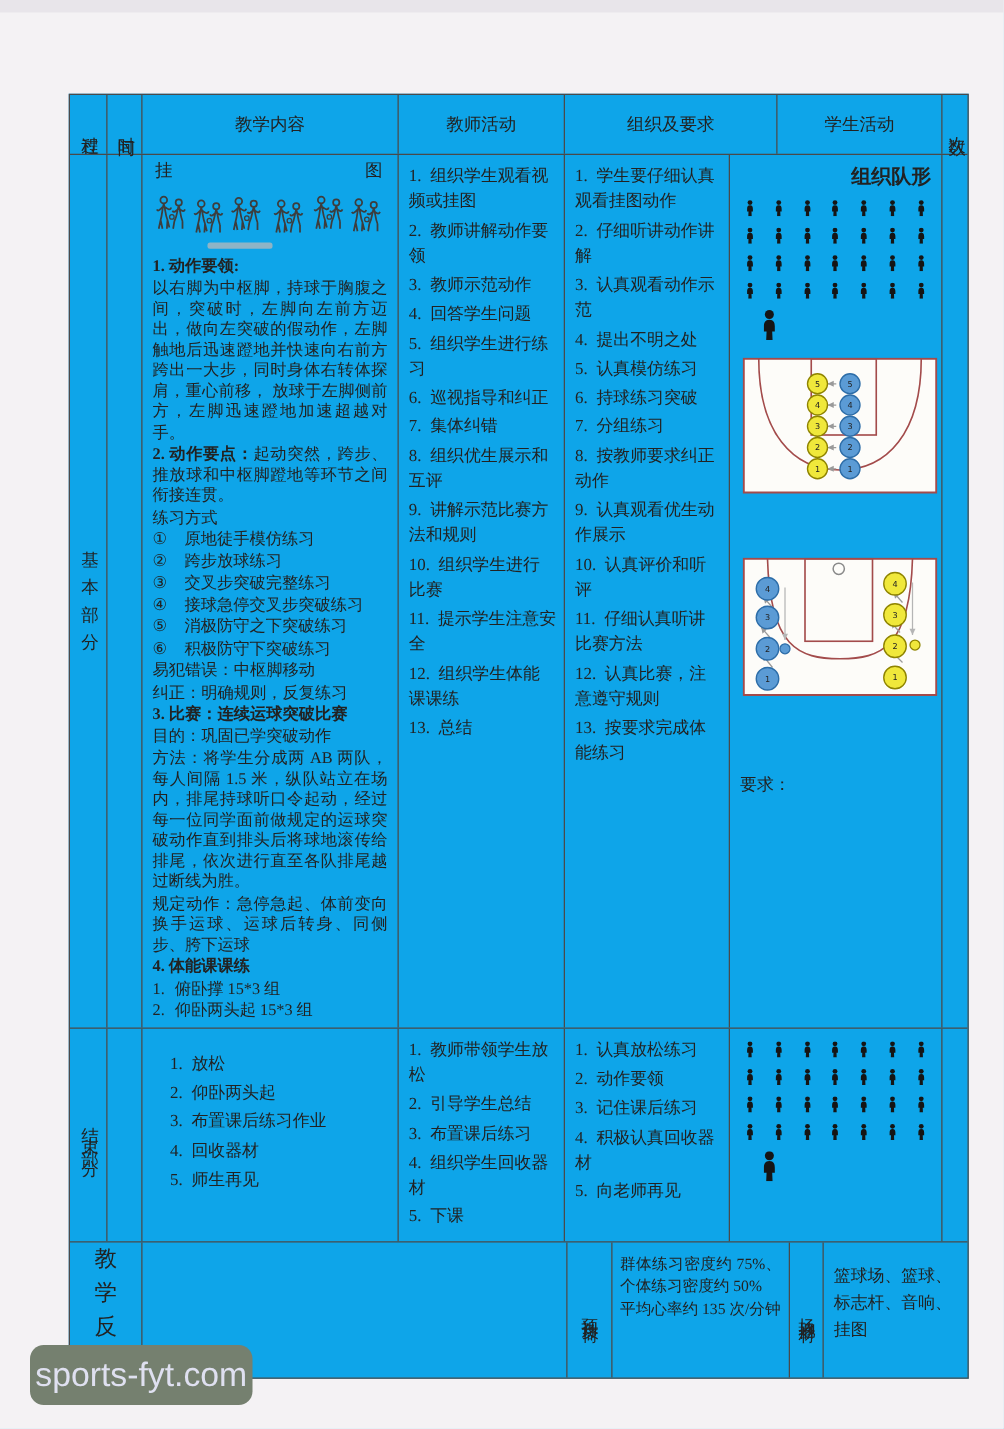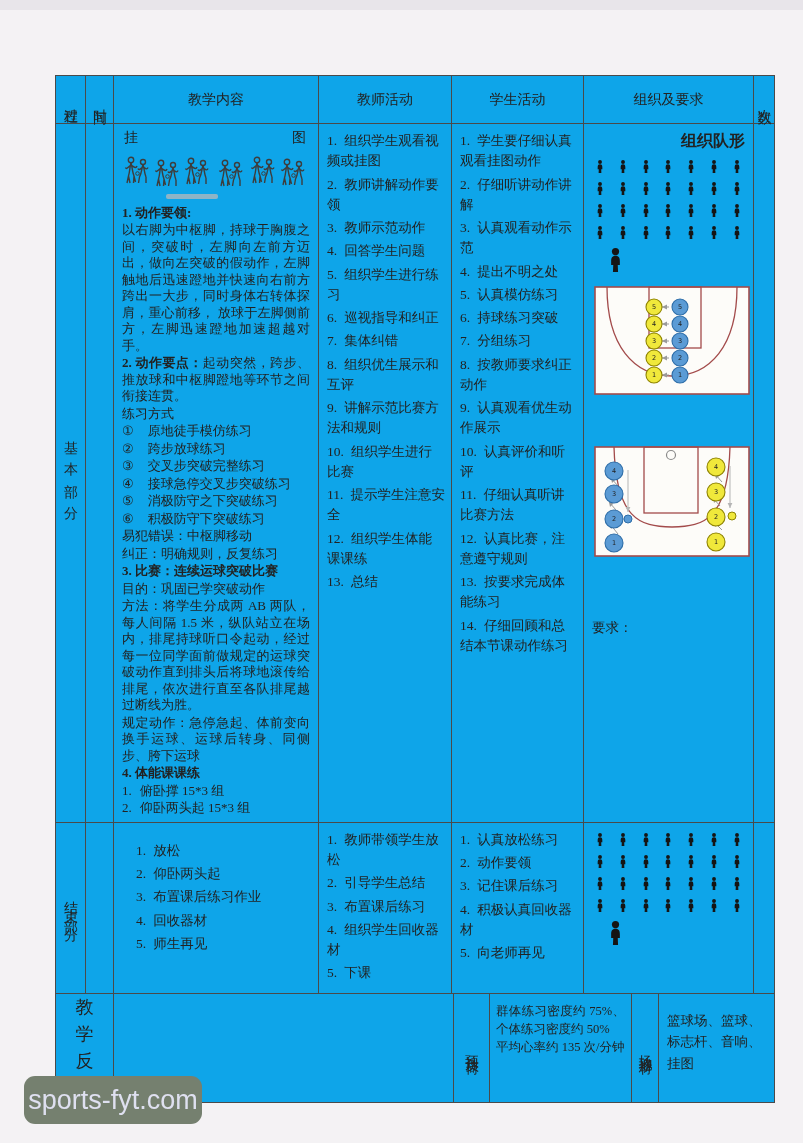--- a/index.html
+++ b/index.html
@@ -59,22 +59,22 @@
 
     <div class="row header-row">
       <div class="cell c1">
           <span class="vtext">过程</span>
         </div>
       <div class="cell c2">
           <span class="vtext">时间</span>
         </div>
       <div class="cell c3">教学内容</div>
       <div class="cell c4">教师活动</div>
+      <div class="cell c6">组织及要求</div>
       <div class="cell c5">学生活动</div>
-      <div class="cell c6">组织及要求</div>
       <div class="cell c7">
           <span class="vtext">次数</span>
         </div>
     </div>
 
     <div class="row basic-row">
       <div class="cell c1 center">
           <span class="vtext section-label">基本部分</span>
         </div>
       <div class="cell c2"></div>
@@ -158,21 +158,20 @@
             <p><span class="lnum">4.</span><span>提出不明之处</span></p>
             <p><span class="lnum">5.</span><span>认真模仿练习</span></p>
             <p><span class="lnum">6.</span><span>持球练习突破</span></p>
             <p><span class="lnum">7.</span><span>分组练习</span></p>
             <p><span class="lnum">8.</span><span>按教师要求纠正动作</span></p>
             <p><span class="lnum">9.</span><span>认真观看优生动作展示</span></p>
             <p><span class="lnum">10.</span><span>认真评价和听评</span></p>
             <p><span class="lnum">11.</span><span>仔细认真听讲比赛方法</span></p>
             <p><span class="lnum">12.</span><span>认真比赛，注意遵守规则</span></p>
             <p><span class="lnum">13.</span><span>按要求完成体能练习</span></p>
-            <p><span class="lnum">14.</span><span>仔细回顾和总结本节课动作练习</span></p>
           </div>
       </div>
 
       <div class="cell c6 org-cell">
         <div class="org-title">组织队形</div>
         <div>
             <div class="frow">
               <span class="ficon">
                 <svg width="8" height="13" viewBox="0 0 10 16" fill="#151515">
                   <circle cx="5" cy="2.4" r="2.4"></circle>

